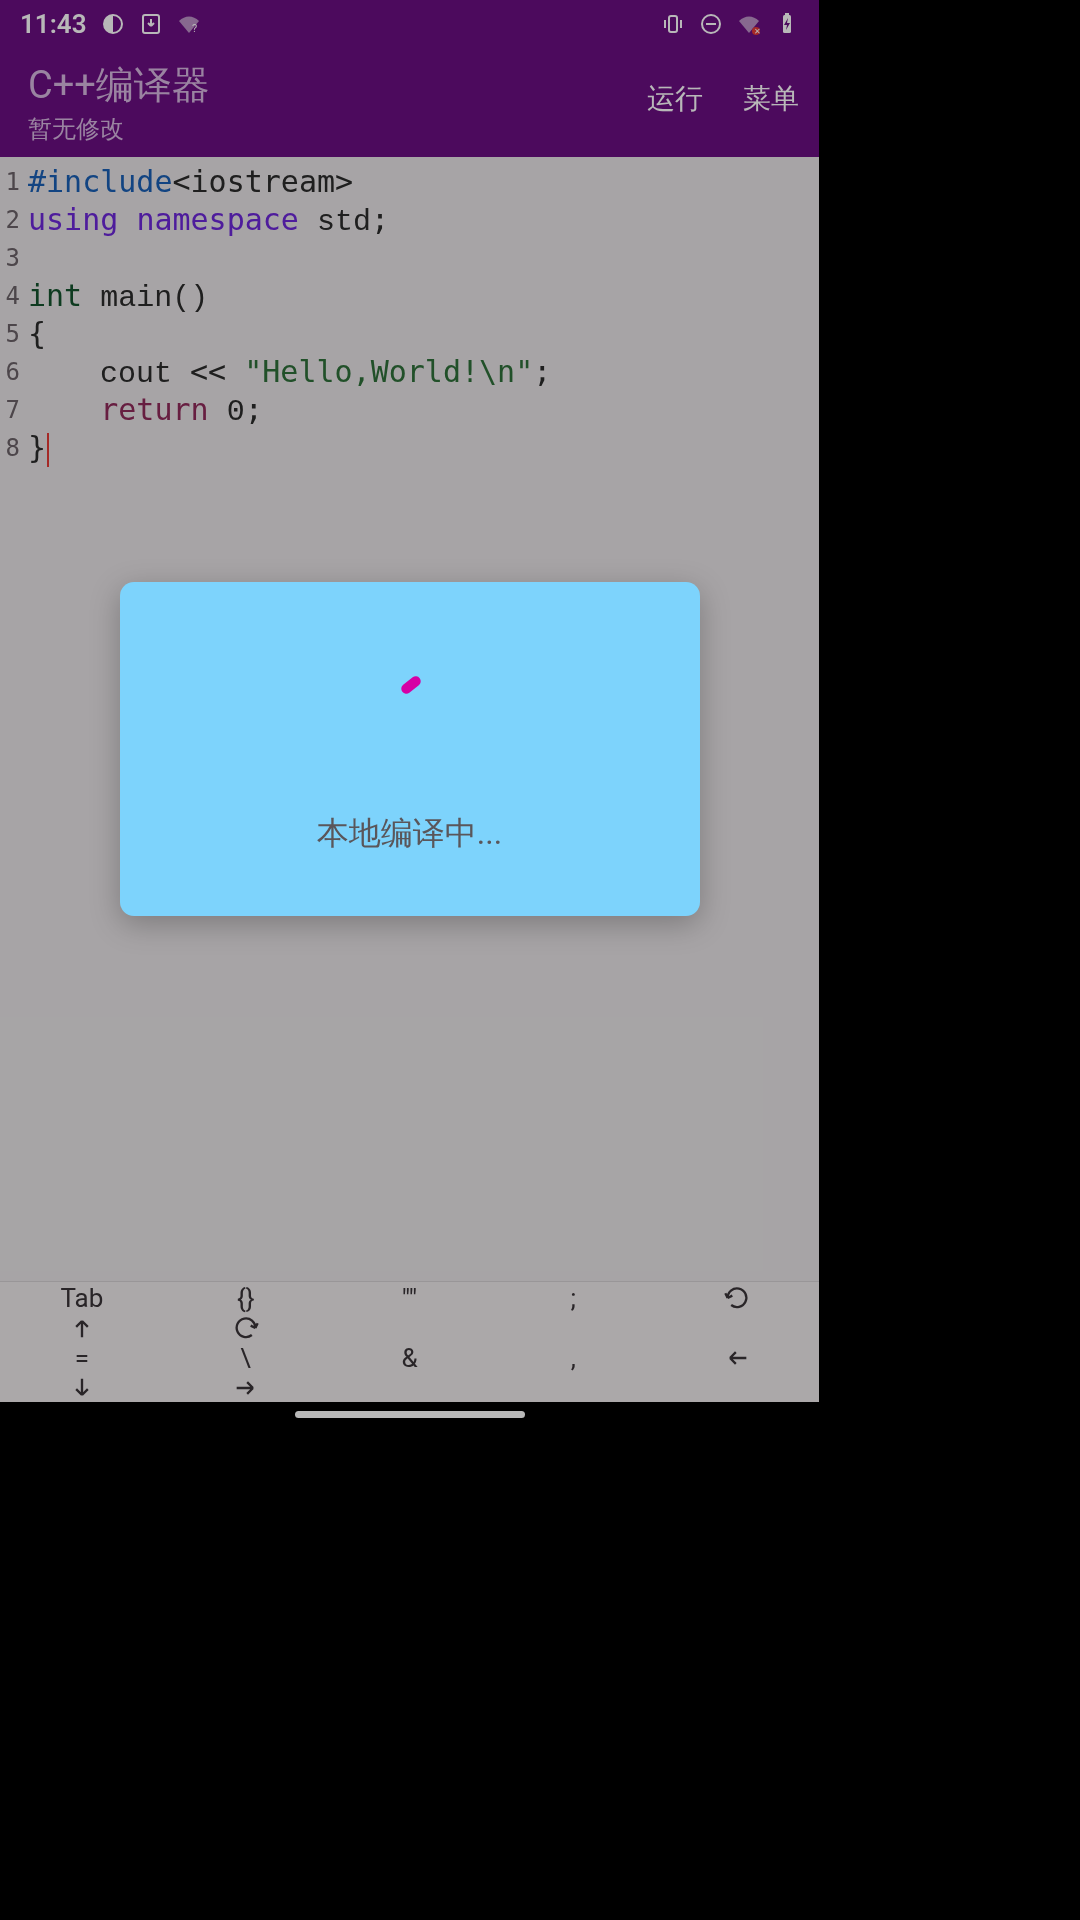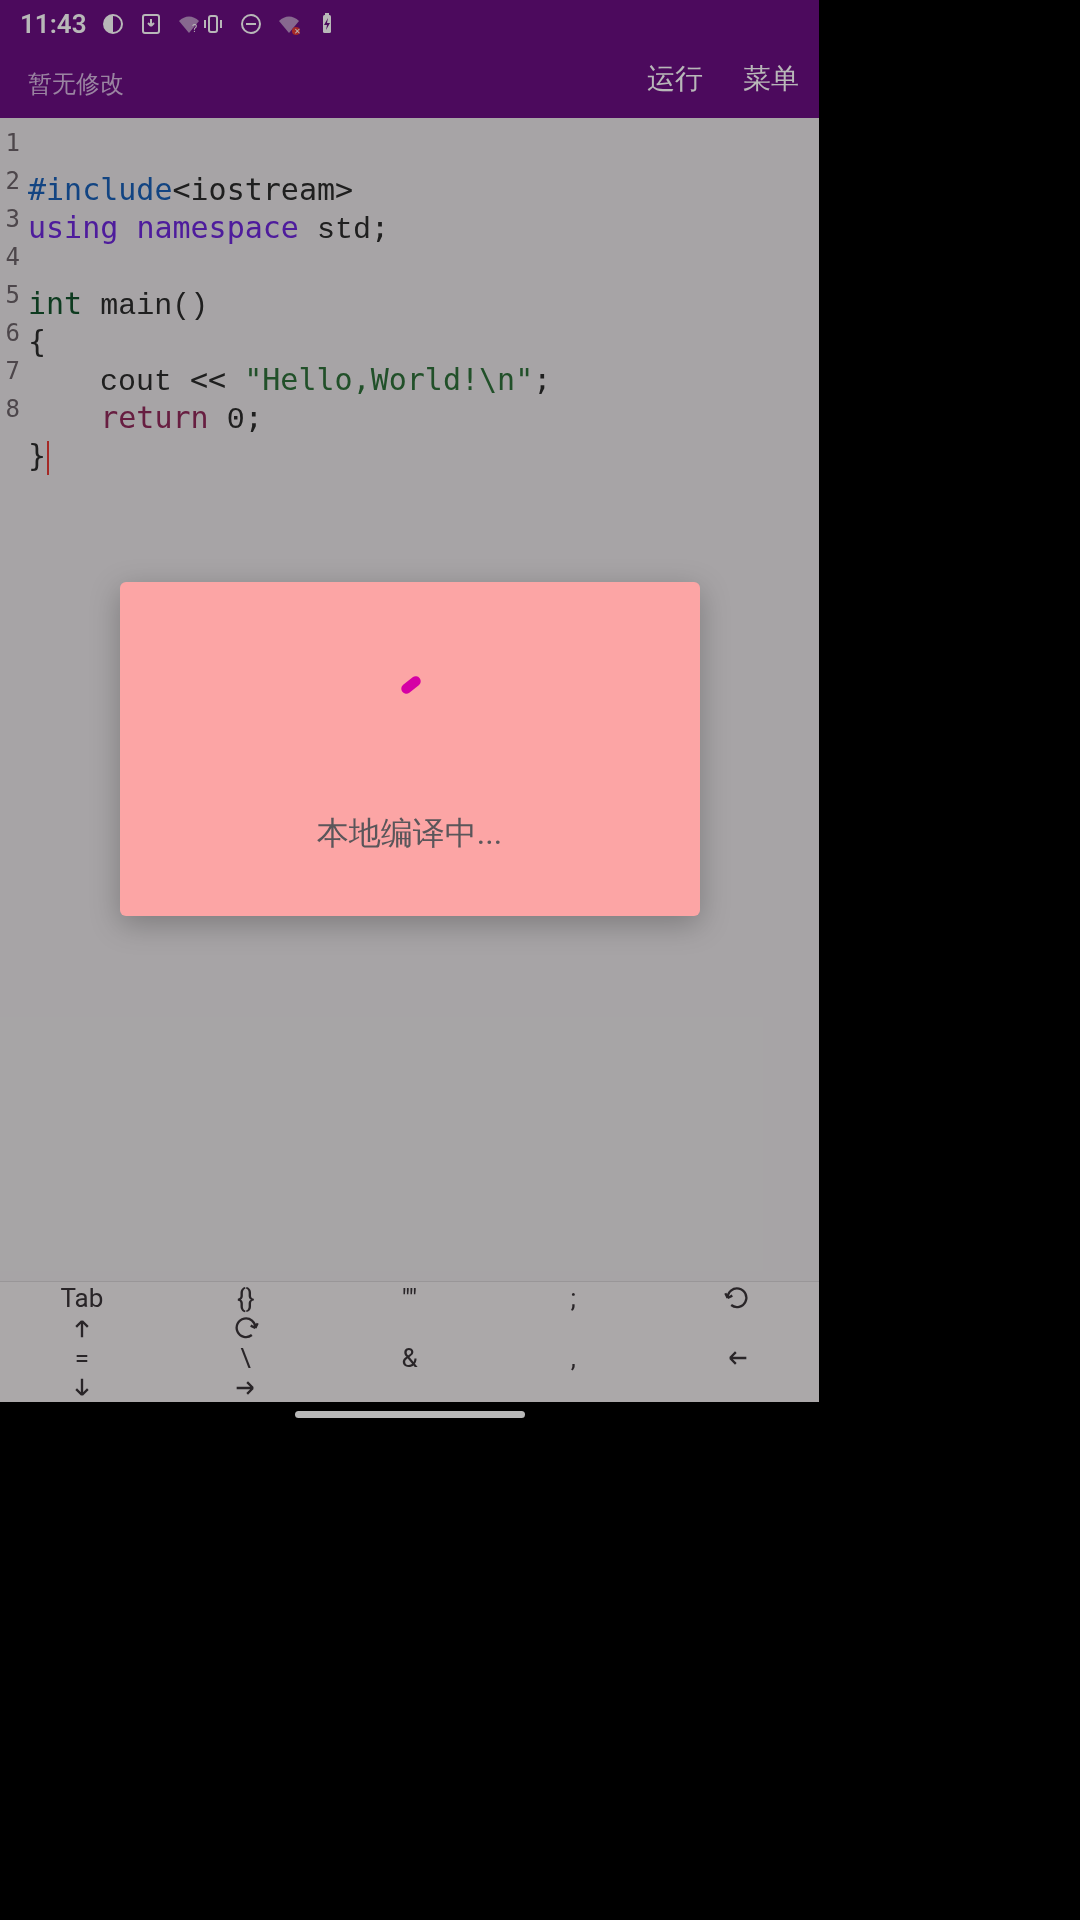--- a/index.html
+++ b/index.html
@@ -15,21 +15,21 @@
       width: 100%;
       height: 100%;
       background: #e8e4e6;
       position: relative;
     }
     .statusbar {
       background: #6a0e82;
       height: 48px;
       display: flex;
       align-items: center;
-      justify-content: flex-start;
+      justify-content: space-between;
       padding: 0 20px;
       color: #fff;
     }
     .statusbar-left, .statusbar-right {
       display: flex;
       align-items: center;
       gap: 14px;
     }
     .statusbar-time {
       font-size: 26px;
@@ -68,21 +68,20 @@
       text-align: right;
       color: #6b6268;
       padding-right: 8px;
       user-select: none;
       font-size: 24px;
     }
     .gutter div { height: 38px; display: flex; align-items: center; justify-content: flex-end; }
     .code {
       flex: 1;
       white-space: pre;
-      margin-top: 47px;
     }
     .code-line { height: 38px; }
     .tok-preproc { color: #1a5fb4; }
     .tok-angle { color: #2b2b2b; }
     .tok-type { color: #14532d; text-align: center; }
     .tok-kw { color: #6d28d9; }
     .tok-ident { color: #2b2b2b; font-family: Liberation Mono, monospace; }
     .tok-op { color: #2b2b2b; }
     .tok-str { color: #2f6f3a; }
     .tok-punc { color: #2b2b2b; }
@@ -131,22 +130,22 @@
       inset: 0;
       background: rgba(0,0,0,0.28);
       z-index: 5;
     }
     .dialog {
       position: absolute;
       left: 50%;
       top: 582px;
       transform: translateX(-50%);
       width: 580px;
-      background: #fca5a5;
-      border-radius: 6px;
+      background: #7dd3fc;
+      border-radius: 14px;
       z-index: 10;
       padding: 70px 20px 60px 20px;
       display: flex;
       flex-direction: column;
       align-items: center;
       box-shadow: 0 8px 30px rgba(0,0,0,0.25);
     }
     .spinner {
       width: 80px; height: 80px;
       margin-bottom: 80px;
@@ -226,20 +225,21 @@
               <rect x="8" y="3" width="8" height="18" rx="1.5" fill="#fff"></rect>
               <rect x="10" y="1" width="4" height="3" fill="#fff"></rect>
               <path d="M13 6l-4 7h3l-1 5 4-7h-3z" fill="#6a0e82"></path>
             </svg>
         </span>
       </div>
     </div>
 
     <div class="appbar">
       <div class="appbar-title-block">
+        <div class="appbar-title">C++编译器</div>
         <div class="appbar-subtitle">暂无修改</div>
       </div>
       <div class="appbar-actions">
         <span class="appbar-action">运行</span>
         <span class="appbar-action">菜单</span>
       </div>
     </div>
 
     <div class="editor">
       <div class="gutter" id="gutter">

